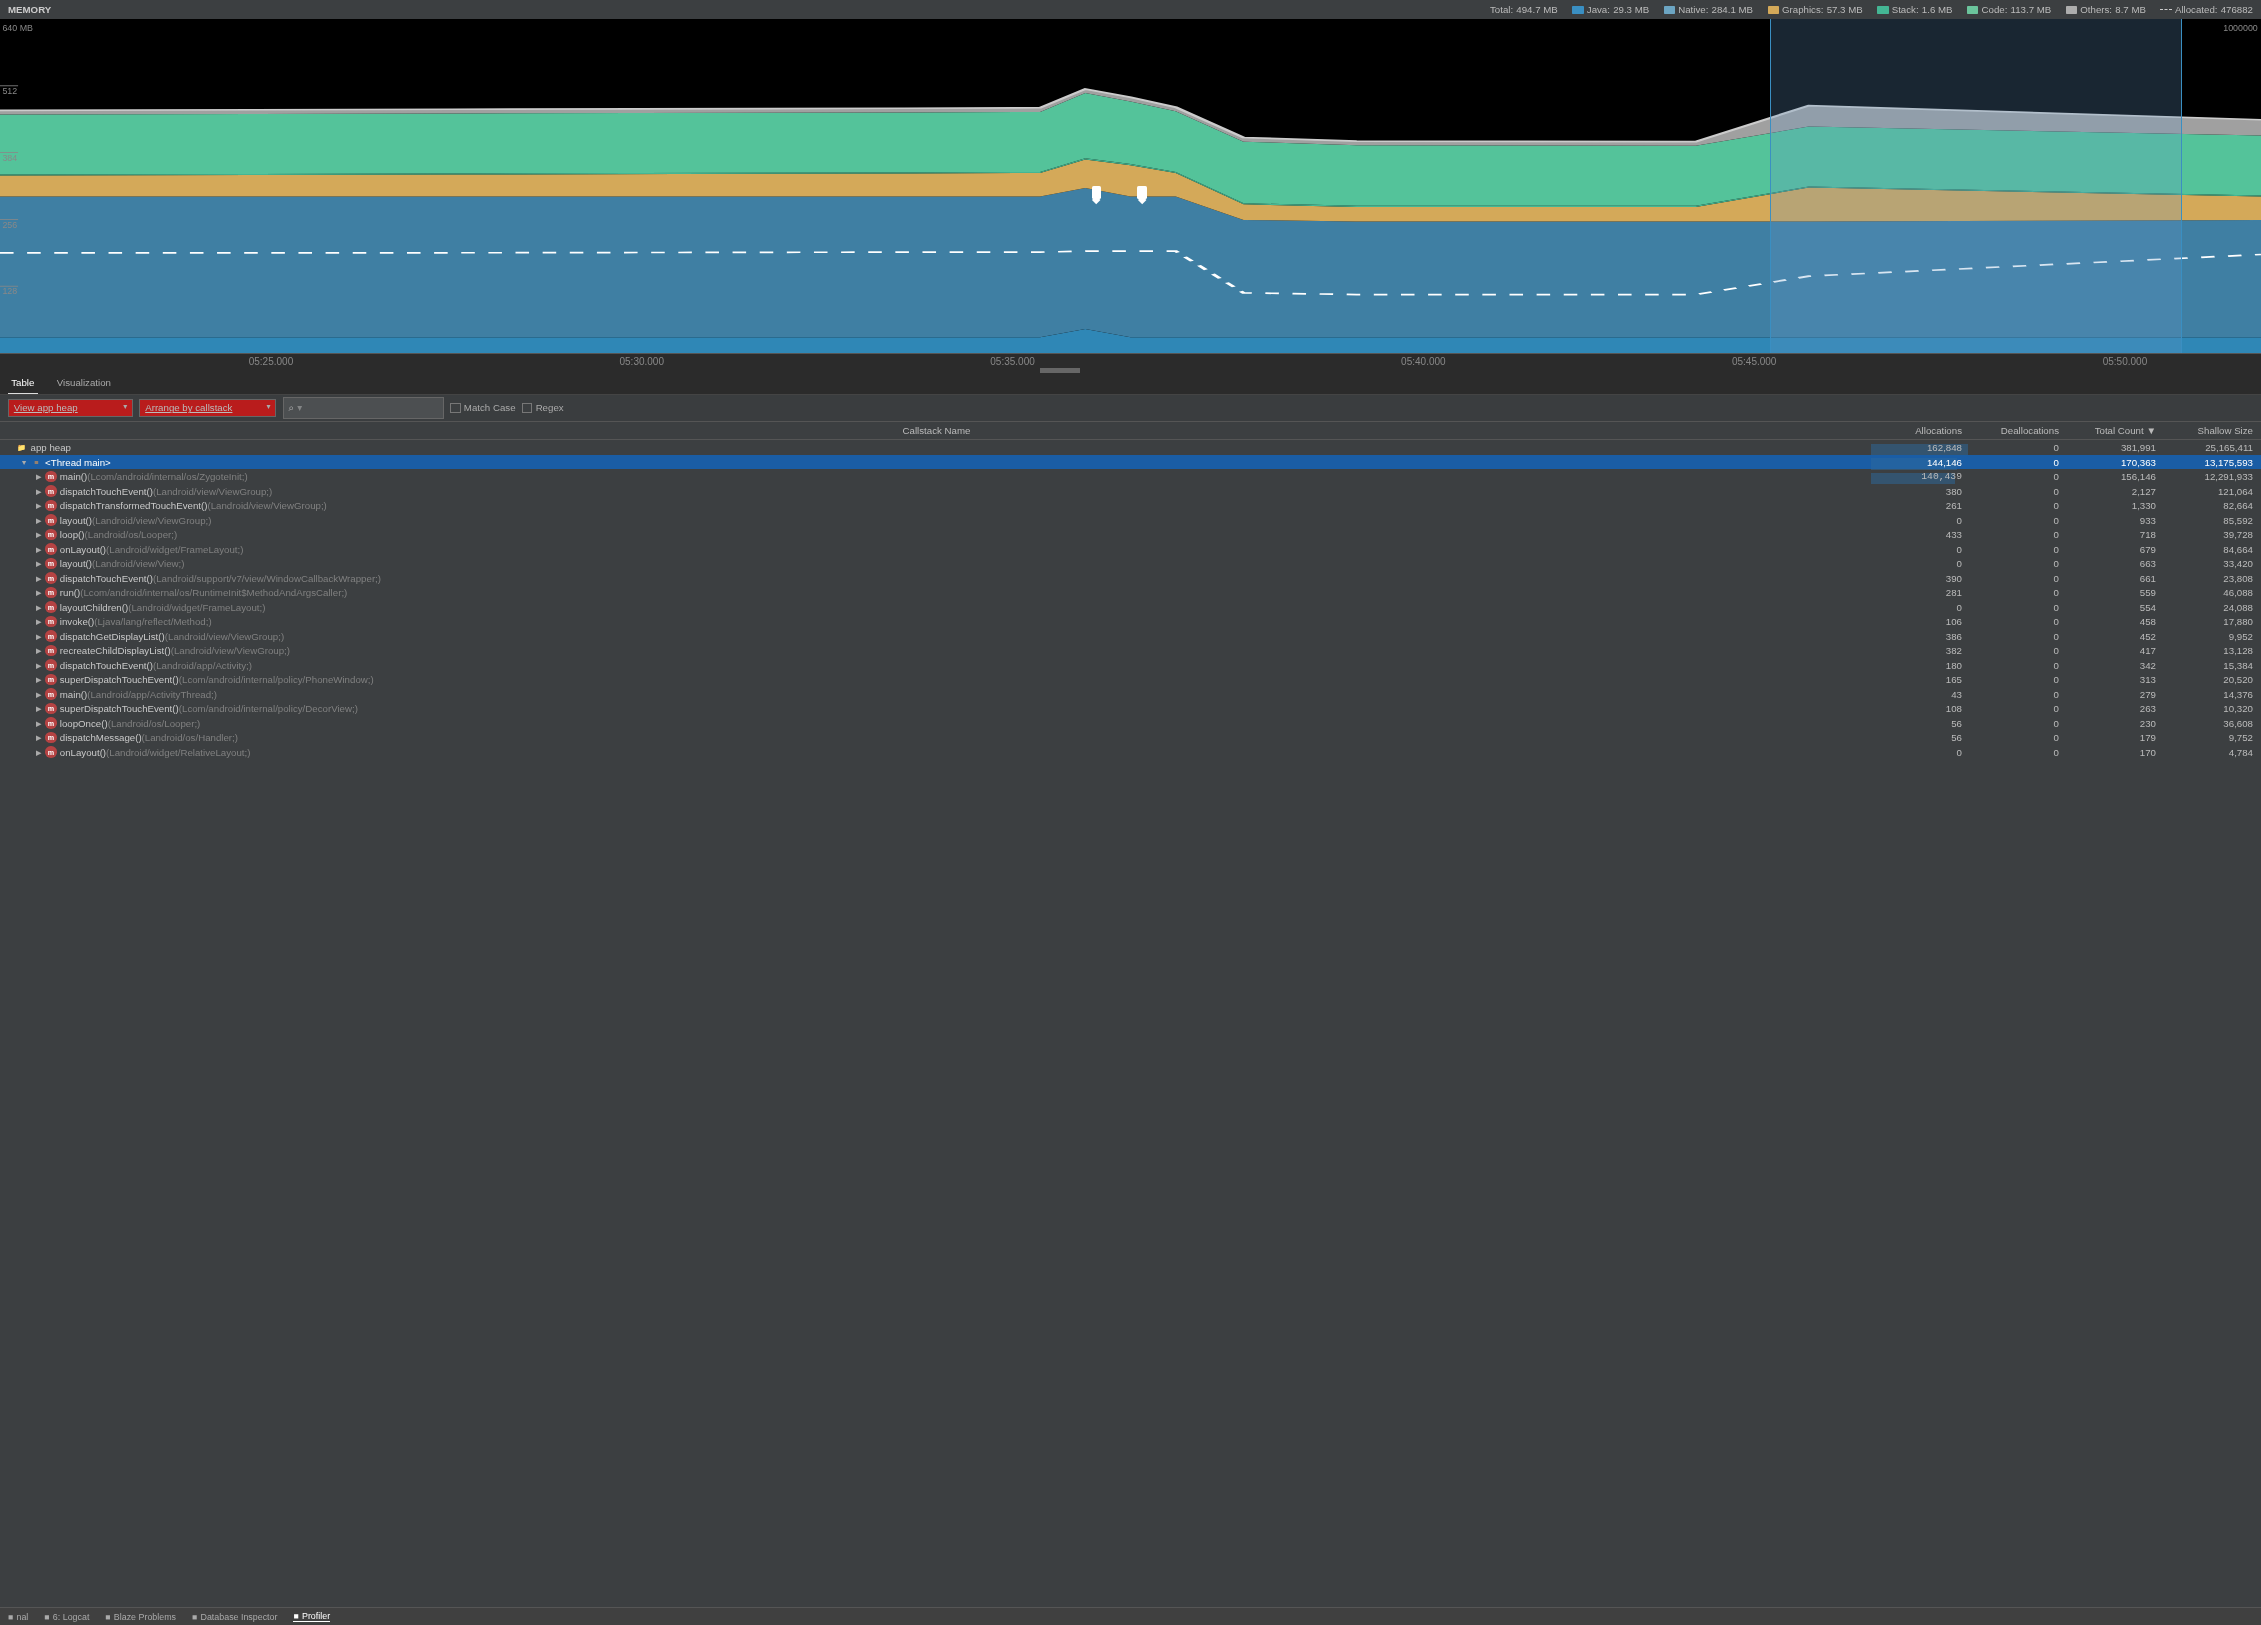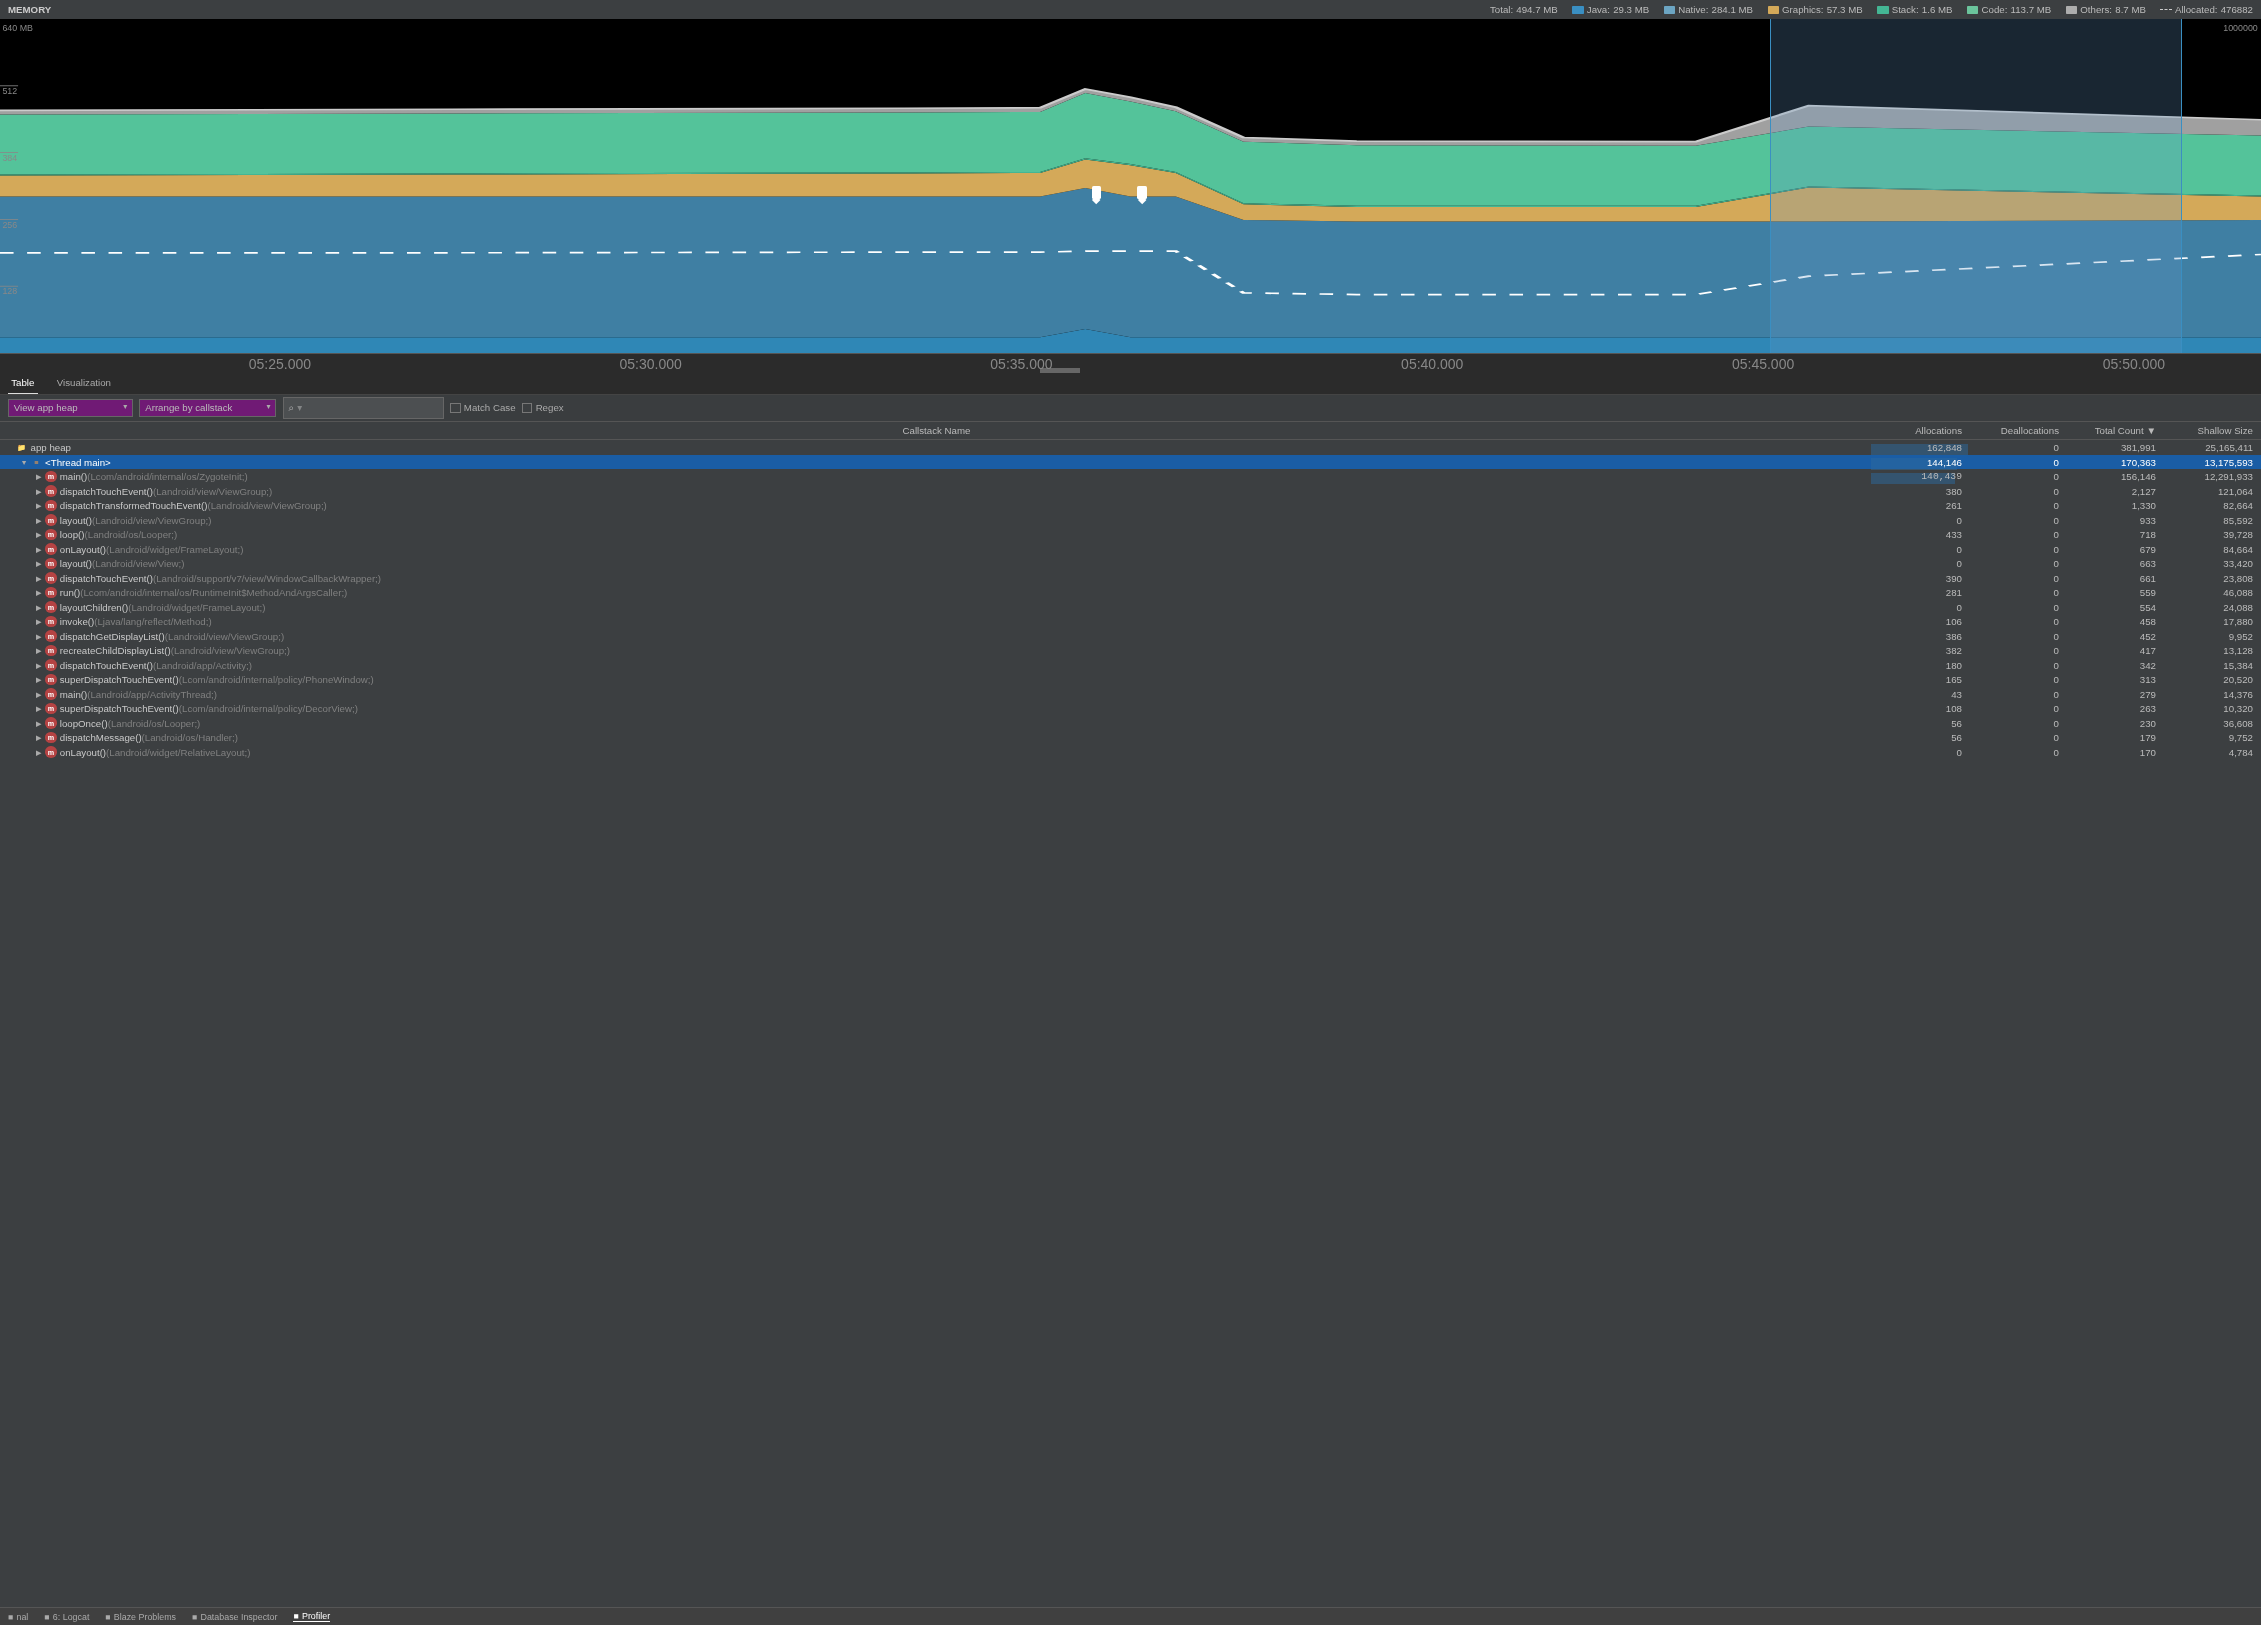--- a/index.html
+++ b/index.html
@@ -26,34 +26,34 @@
 #legend-bar .fill { flex:1;}
 .legend-item { display:flex; align-items:center; gap:3.2px; color:#bbb;}
 .swatch { width:11.3px; height:8px; display:inline-block; border-radius:0.8px;}
 .dash { width:11.3px; height:1.6px; border-top:1.6px dashed #ccc; display:inline-block;}
 
 
 #chart-area { position:relative; height:334px; background:#000; }
 #chart-area svg { width:100%; height:100%; display:block;}
 .yaxis-label { position:absolute; left:2.4px; color:#888; font-size:8.9px;}
 .xaxis-bar { height:17.7px; background:#2b2b2b; border-top:0.8px solid #555; position:relative;}
-.xaxis-tick { position:absolute; top:1.6px; font-size:14px; color:#888;}
+.xaxis-tick { position:absolute; top:1.6px; font-size:10px; color:#888;}
 .scroll-thumb{position:absolute; top:13.7px; height:4.8px; width:40px; background:#666;}
 .selection-overlay { position:absolute; top:0; bottom:0; background:rgba(100,150,200,0.25); border-left:1.6px solid #3a8fc2; border-right:1.6px solid #3a8fc2;}
 .gc-pin { position:absolute; width:9.7px; height:13px; background:#fff; border-radius:1.6px;}
 .gc-pin::after{content:"";position:absolute;bottom:-4px;left:1.6px;width:6.4px;height:6.4px;background:#fff;transform:rotate(45deg);}
 
 
 #tabs-row { height:24px; background:#2b2b2b; border-bottom:1.6px solid #444; display:flex; align-items:flex-end; padding-left:8px; gap:16px;}
 .tab { padding:4.8px 3.2px; color:#aaa; cursor:pointer; border-bottom:1.6px solid transparent;}
 .tab.active { color:#fff; border-bottom:1.6px solid #dddddd;margin-top:19px;}
 
 
 #toolbar-row { height:27px; background:#3a3d3f; border-bottom:0.8px solid #555; display:flex; align-items:center; padding:3.2px 8px; gap:6.4px;}
-.dropdown { background:#701a75; border:0.8px solid #666; color:#bbb; padding:2.4px 19.3px 2.4px 4.8px; position:relative; cursor:pointer;}
+.dropdown { background:#b91c1c; border:0.8px solid #666; color:#bbb; padding:2.4px 19.3px 2.4px 4.8px; position:relative; cursor:pointer;text-decoration:underline;}
 .dropdown::after{content:"▾"; position:absolute; right:4.8px; font-size:8px; color:#aaa;}
 .search-box { background:#4c4f51; border:0.8px solid #666; color:#bbb; padding:2.4px 4.8px; width:161px; display:flex; align-items:center; gap:3.2px;}
 .search-box input { background:transparent; border:none; color:#bbb; outline:none; width:100%;}
 .checkbox { display:flex; align-items:center; gap:3.2px; color:#aaa; cursor:pointer;}
 .checkbox .box { width:10.5px; height:10.5px; border:0.8px solid #777; background:#3c3f41;}
 
 
 #table-wrap { flex:1; display:flex; flex-direction:column; overflow:hidden;}
 #table-head { display:flex; background:#3c3f41; border-bottom:0.8px solid #555;}
 .th { padding:3.2px 8px; color:#bbb;}

